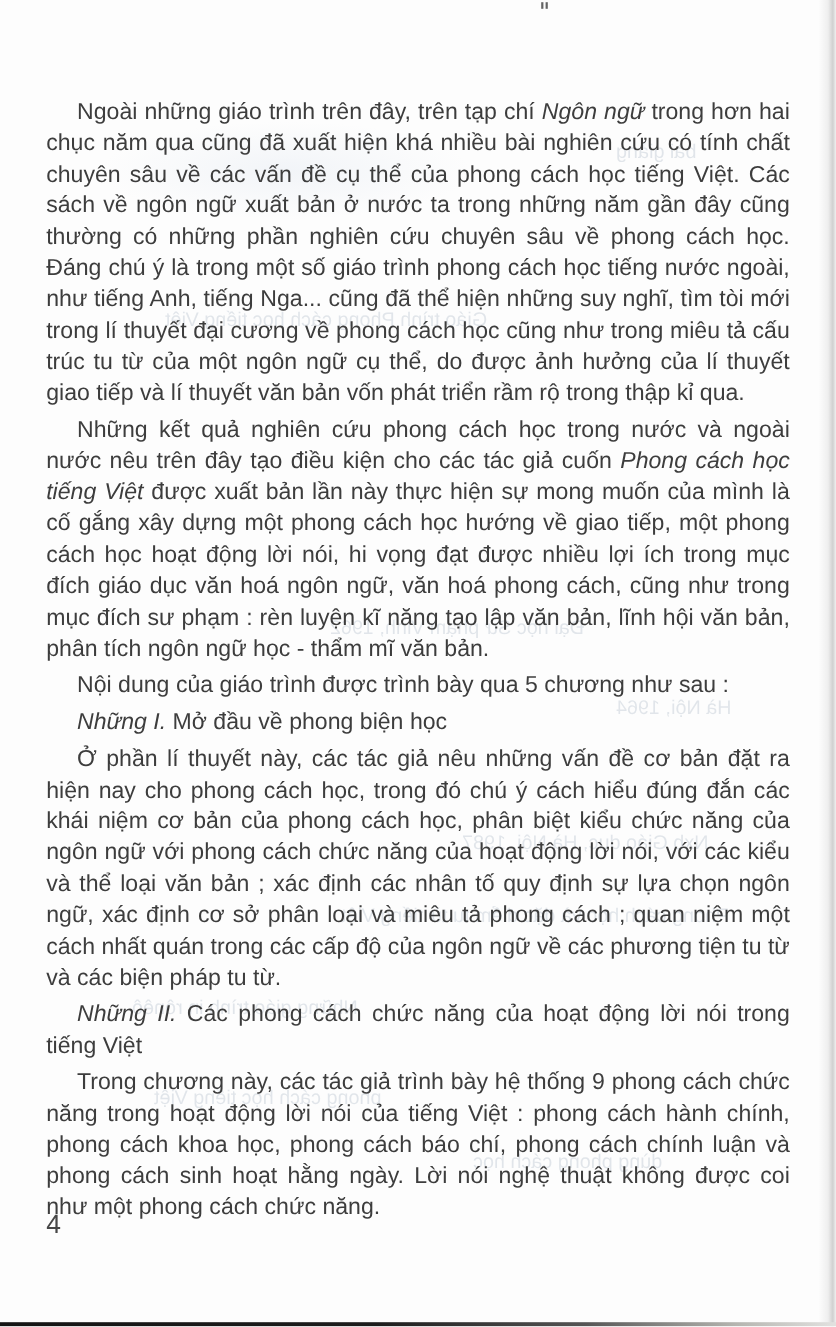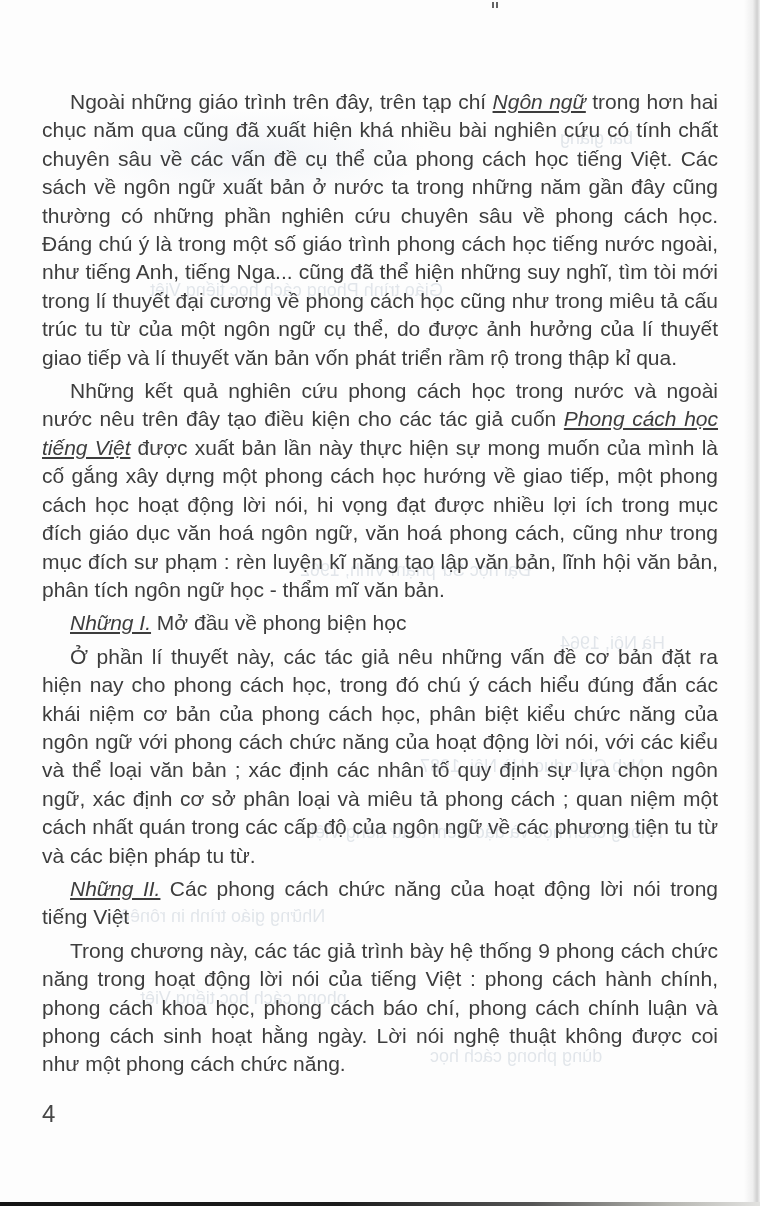--- a/index.html
+++ b/index.html
@@ -50,21 +50,20 @@
   }
   .content p {
     margin: 0 0 5px 0;
     font-size: 21px;
     line-height: 28.4px;
     text-align: justify;
     text-indent: 28px;
   }
   .content .it {
     font-style: italic;
-    text-decoration: underline;
   }
   .page-number {
     position: absolute;
     left: 42px;
     top: 1100px;
     font-size: 24px;
     color: #474747;
   }
   
   .right-edge {
@@ -112,20 +111,21 @@
       <div class="bleed" style="top: 756px; left: 420px; color: rgb(169, 182, 196);">Nxb Giáo dục, Hà Nội, 1987</div>
       <div class="bleed" style="top: 822px; left: 310px; color: rgb(169, 182, 196);">Phong cách học và đặc điểm tu từ tiếng Việt</div>
       <div class="bleed" style="top: 906px; left: 120px; color: rgb(169, 182, 196);">Những giáo trình in rônêô</div>
       <div class="bleed" style="top: 988px; left: 140px; color: rgb(169, 182, 196);">phong cách học tiếng Việt</div>
       <div class="bleed" style="top: 1046px; left: 430px; color: rgb(169, 182, 196);">dùng phong cách học</div>
     </div>
 
   <div class="content">
       <p><span>Ngoài những giáo trình trên đây, trên tạp chí </span><span class="it">Ngôn ngữ</span><span> trong hơn hai chục năm qua cũng đã xuất hiện khá nhiều bài nghiên cứu có tính chất chuyên sâu về các vấn đề cụ thể của phong cách học tiếng Việt. Các sách về ngôn ngữ xuất bản ở nước ta trong những năm gần đây cũng thường có những phần nghiên cứu chuyên sâu về phong cách học. Đáng chú ý là trong một số giáo trình phong cách học tiếng nước ngoài, như tiếng Anh, tiếng Nga... cũng đã thể hiện những suy nghĩ, tìm tòi mới trong lí thuyết đại cương về phong cách học cũng như trong miêu tả cấu trúc tu từ của một ngôn ngữ cụ thể, do được ảnh hưởng của lí thuyết giao tiếp và lí thuyết văn bản vốn phát triển rầm rộ trong thập kỉ qua.</span></p>
       <p><span>Những kết quả nghiên cứu phong cách học trong nước và ngoài nước nêu trên đây tạo điều kiện cho các tác giả cuốn </span><span class="it">Phong cách học tiếng Việt</span><span> được xuất bản lần này thực hiện sự mong muốn của mình là cố gắng xây dựng một phong cách học hướng về giao tiếp, một phong cách học hoạt động lời nói, hi vọng đạt được nhiều lợi ích trong mục đích giáo dục văn hoá ngôn ngữ, văn hoá phong cách, cũng như trong mục đích sư phạm : rèn luyện kĩ năng tạo lập văn bản, lĩnh hội văn bản, phân tích ngôn ngữ học - thẩm mĩ văn bản.</span></p>
+      <p><span>Nội dung của giáo trình được trình bày qua 5 chương như sau :</span></p>
       <p><span class="it">Những I.</span><span> Mở đầu về phong biện học</span></p>
       <p><span>Ở phần lí thuyết này, các tác giả nêu những vấn đề cơ bản đặt ra hiện nay cho phong cách học, trong đó chú ý cách hiểu đúng đắn các khái niệm cơ bản của phong cách học, phân biệt kiểu chức năng của ngôn ngữ với phong cách chức năng của hoạt động lời nói, với các kiểu và thể loại văn bản ; xác định các nhân tố quy định sự lựa chọn ngôn ngữ, xác định cơ sở phân loại và miêu tả phong cách ; quan niệm một cách nhất quán trong các cấp độ của ngôn ngữ về các phương tiện tu từ và các biện pháp tu từ.</span></p>
       <p><span class="it">Những II.</span><span> Các phong cách chức năng của hoạt động lời nói trong tiếng Việt</span></p>
       <p><span>Trong chương này, các tác giả trình bày hệ thống 9 phong cách chức năng trong hoạt động lời nói của tiếng Việt : phong cách hành chính, phong cách khoa học, phong cách báo chí, phong cách chính luận và phong cách sinh hoạt hằng ngày. Lời nói nghệ thuật không được coi như một phong cách chức năng.</span></p>
     </div>
 
   <div class="page-number">4</div>
 
   <div class="top-speck"></div>
   <div class="right-edge"></div>

